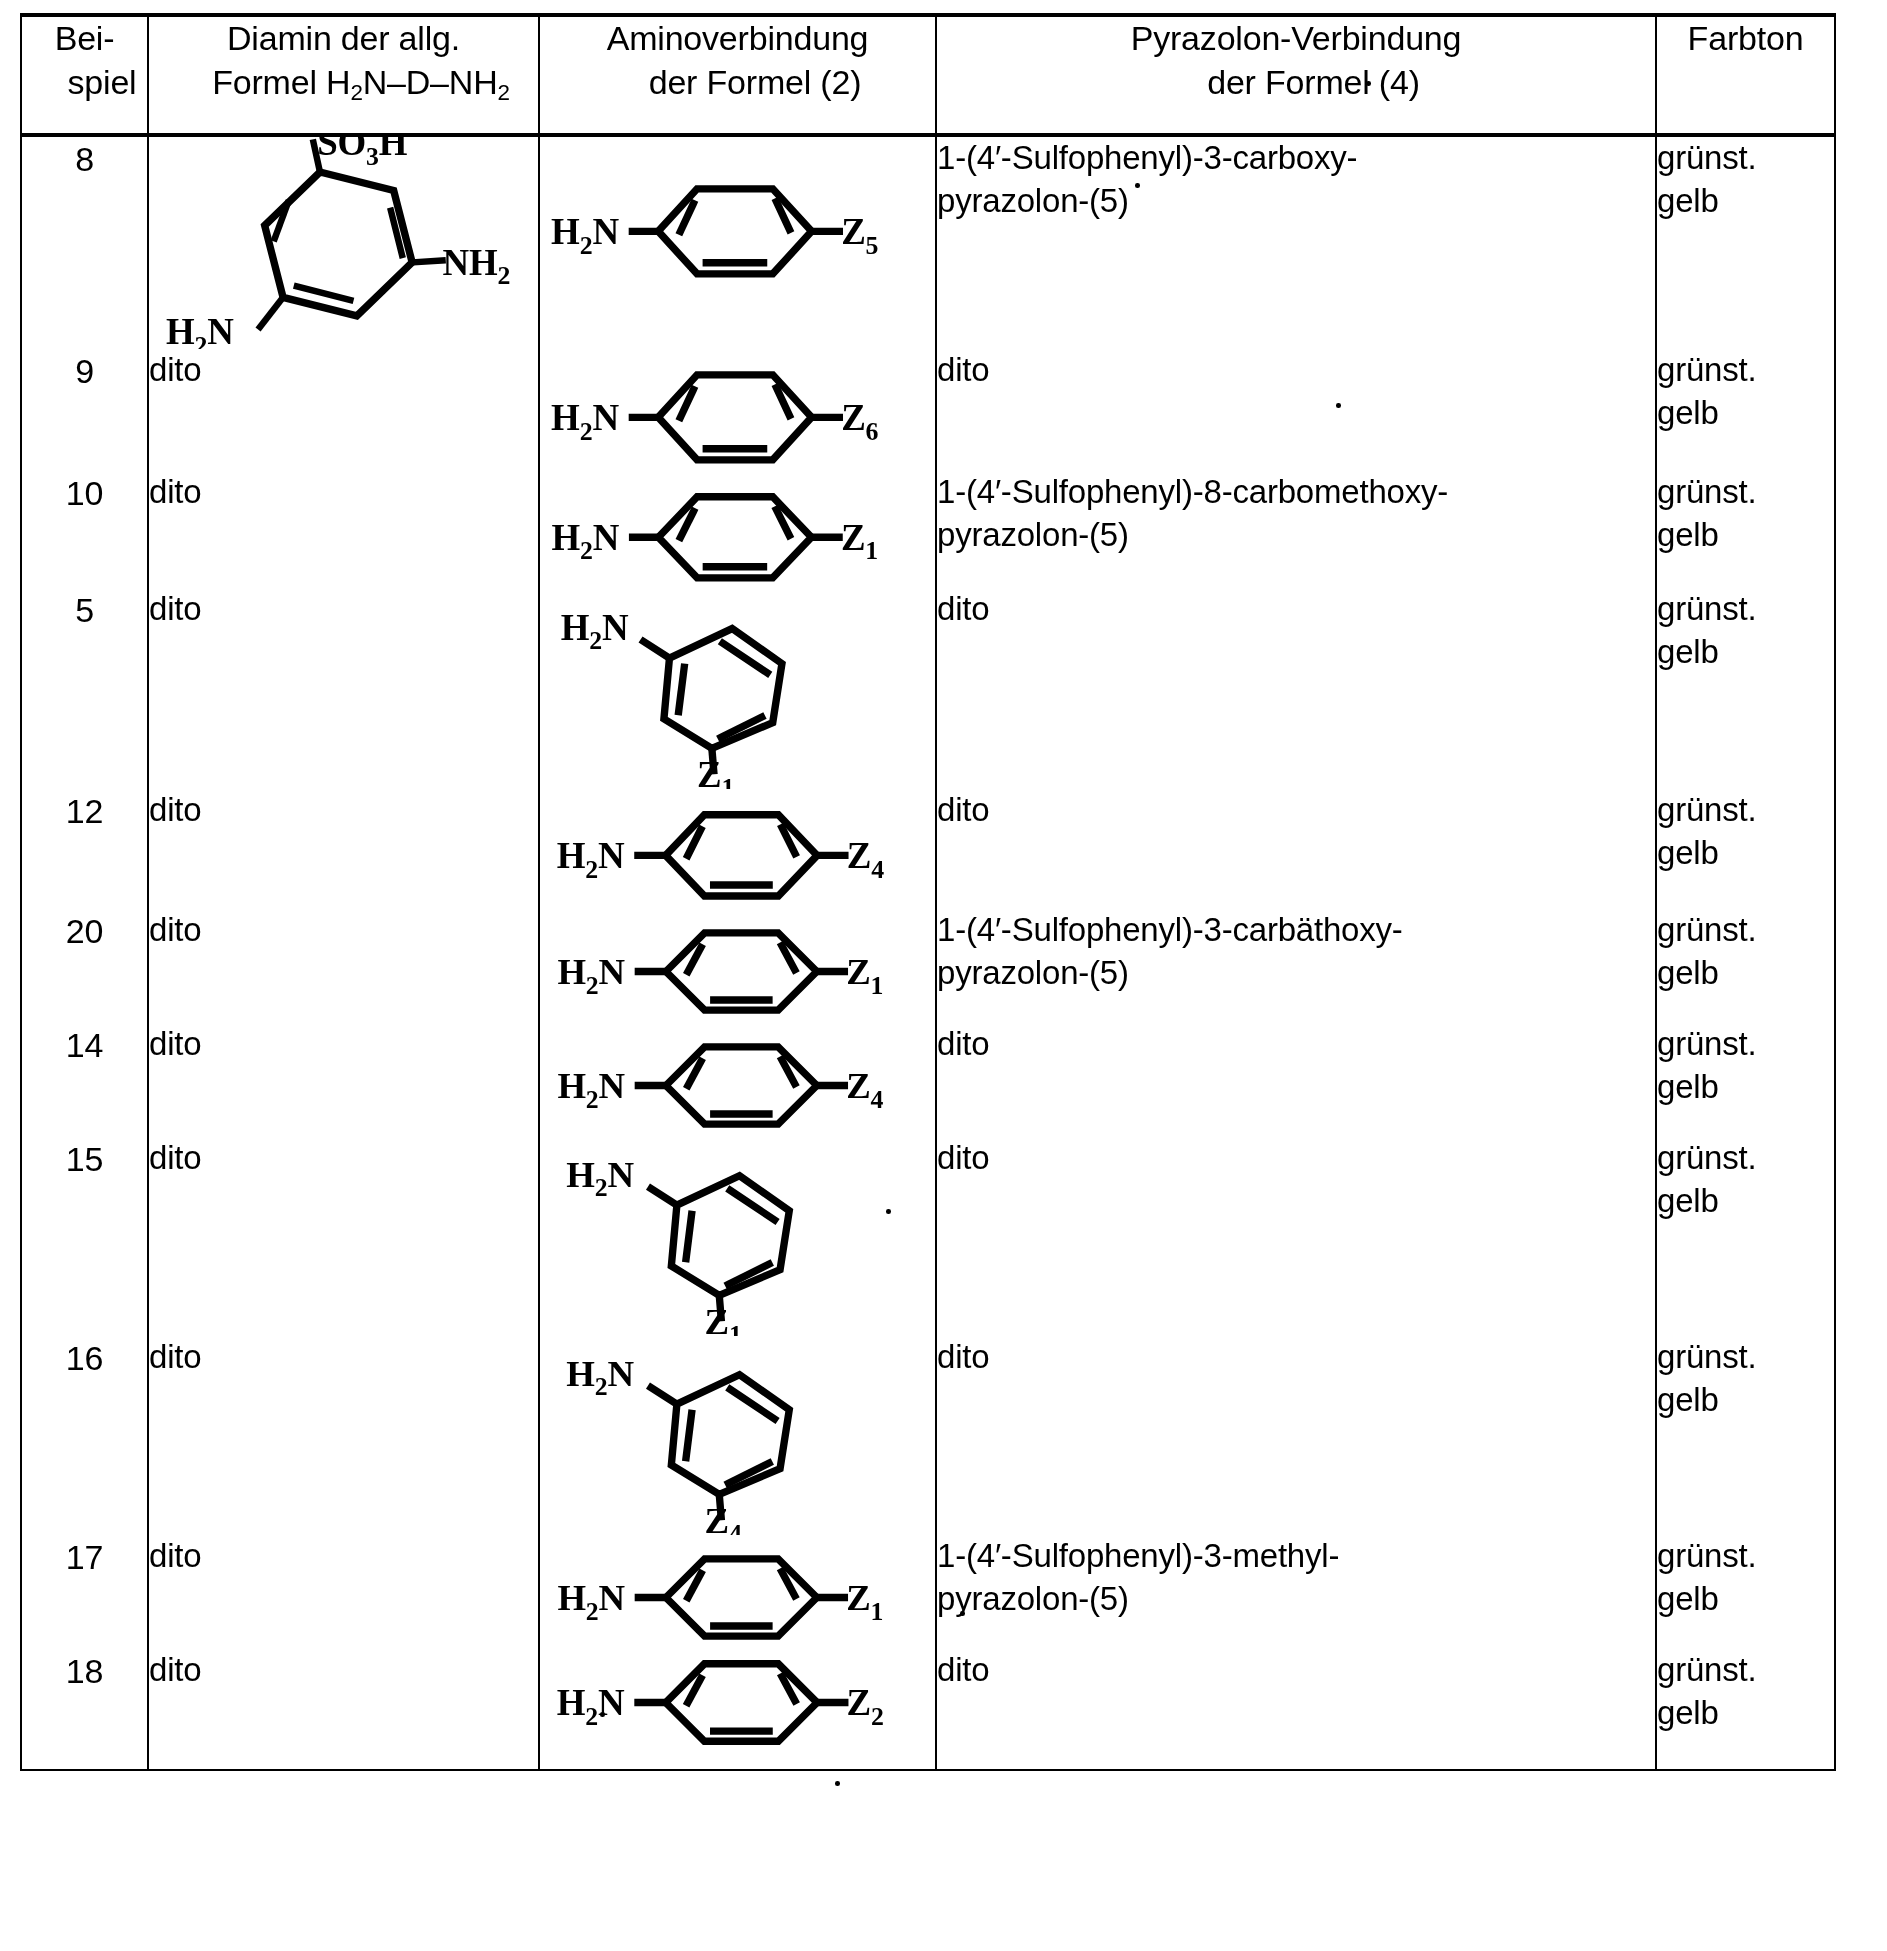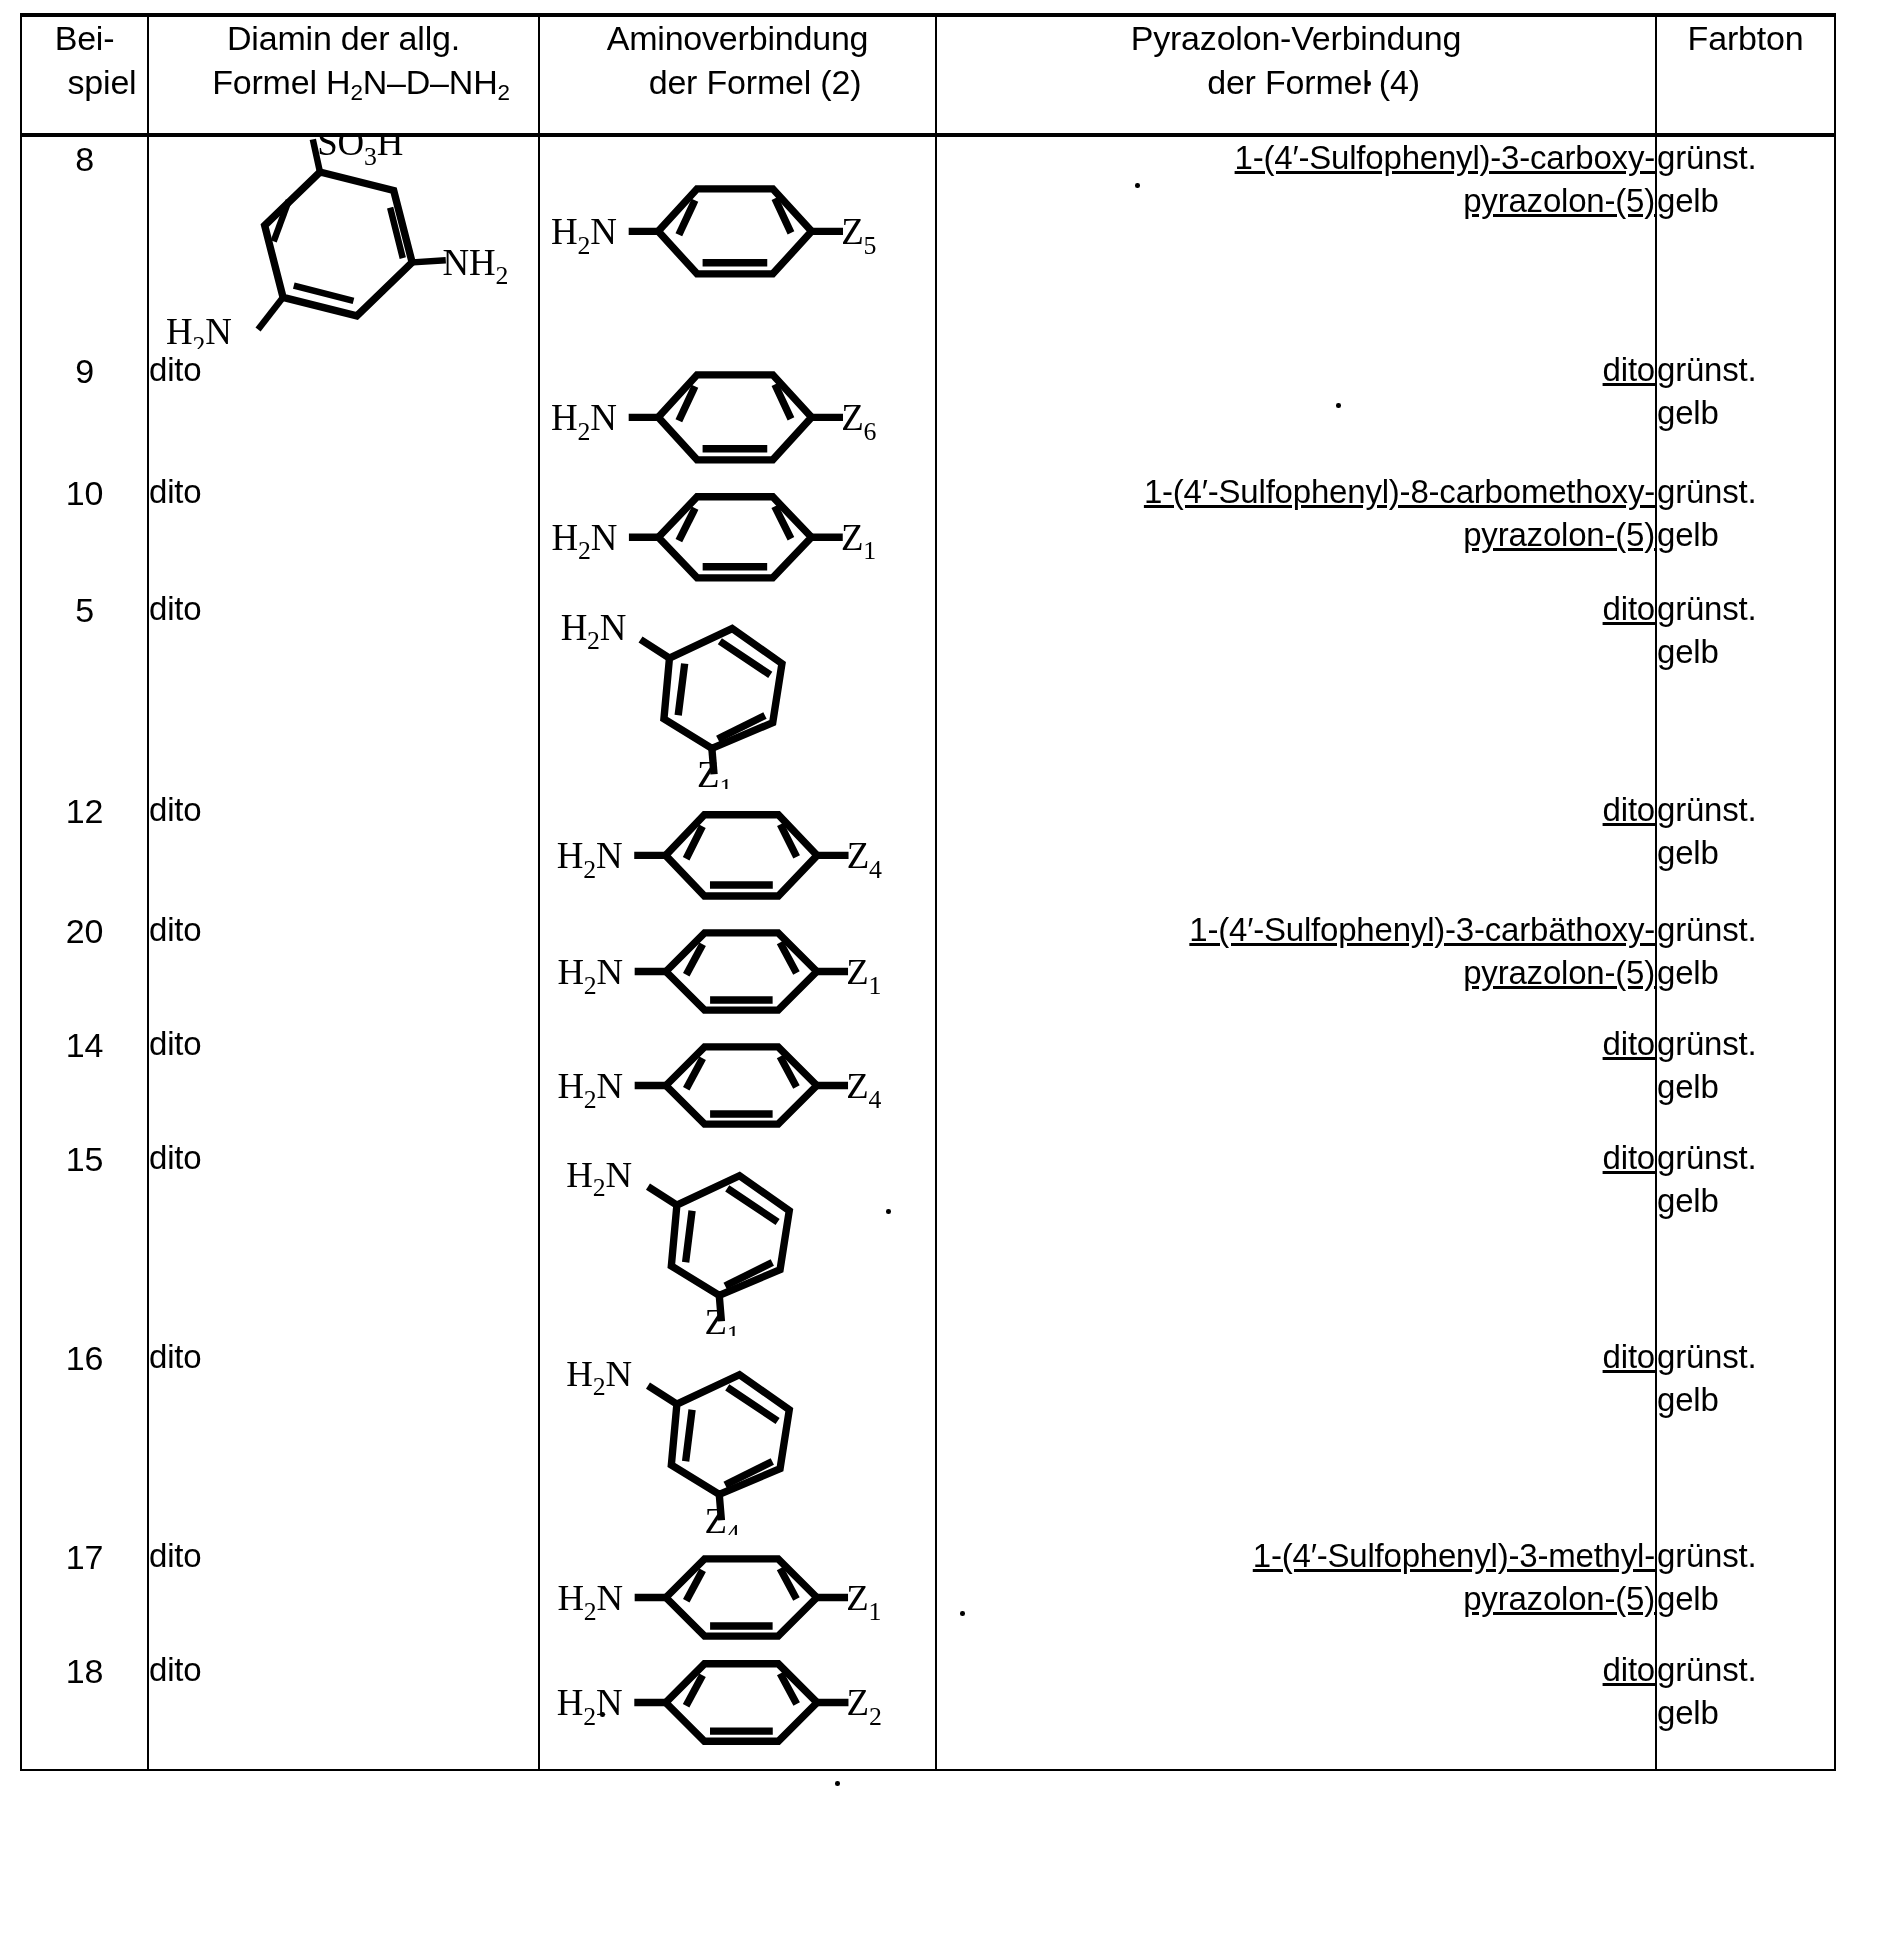--- a/index.html
+++ b/index.html
@@ -78,34 +78,34 @@
   .cell-text-left {
     text-align: left;
     padding-left: 14.8px;
   }
   .cell-farbton {
     text-align: left;
     padding-left: 16.6px;
     white-space: pre-line;
   }
   .cell-pyraz {
-    text-align: right;
+    text-align: left;
     padding-left: 16.6px;
     white-space: pre-line;
-    text-decoration: underline;
   }
 
   .pad-top-lg  { padding-top: 55px; }
   .pad-top-md  { padding-top: 37px; }
   .pad-top-sm  { padding-top: 20px; }
   .pad-top-xs  { padding-top: 11px; }
 
   .struct-wrap {
     position: relative;
     width: 100%;
+    font-weight: bold;
   }
   .struct-wrap svg { display: block; }
 
   sub { font-size: 0.66em; vertical-align: -0.28em; }
 
   .hdr-line2 { display: block; padding-left: 35px; }
 
   .speck {
     position: absolute;
     width: 4.6px; height: 4.6px;

